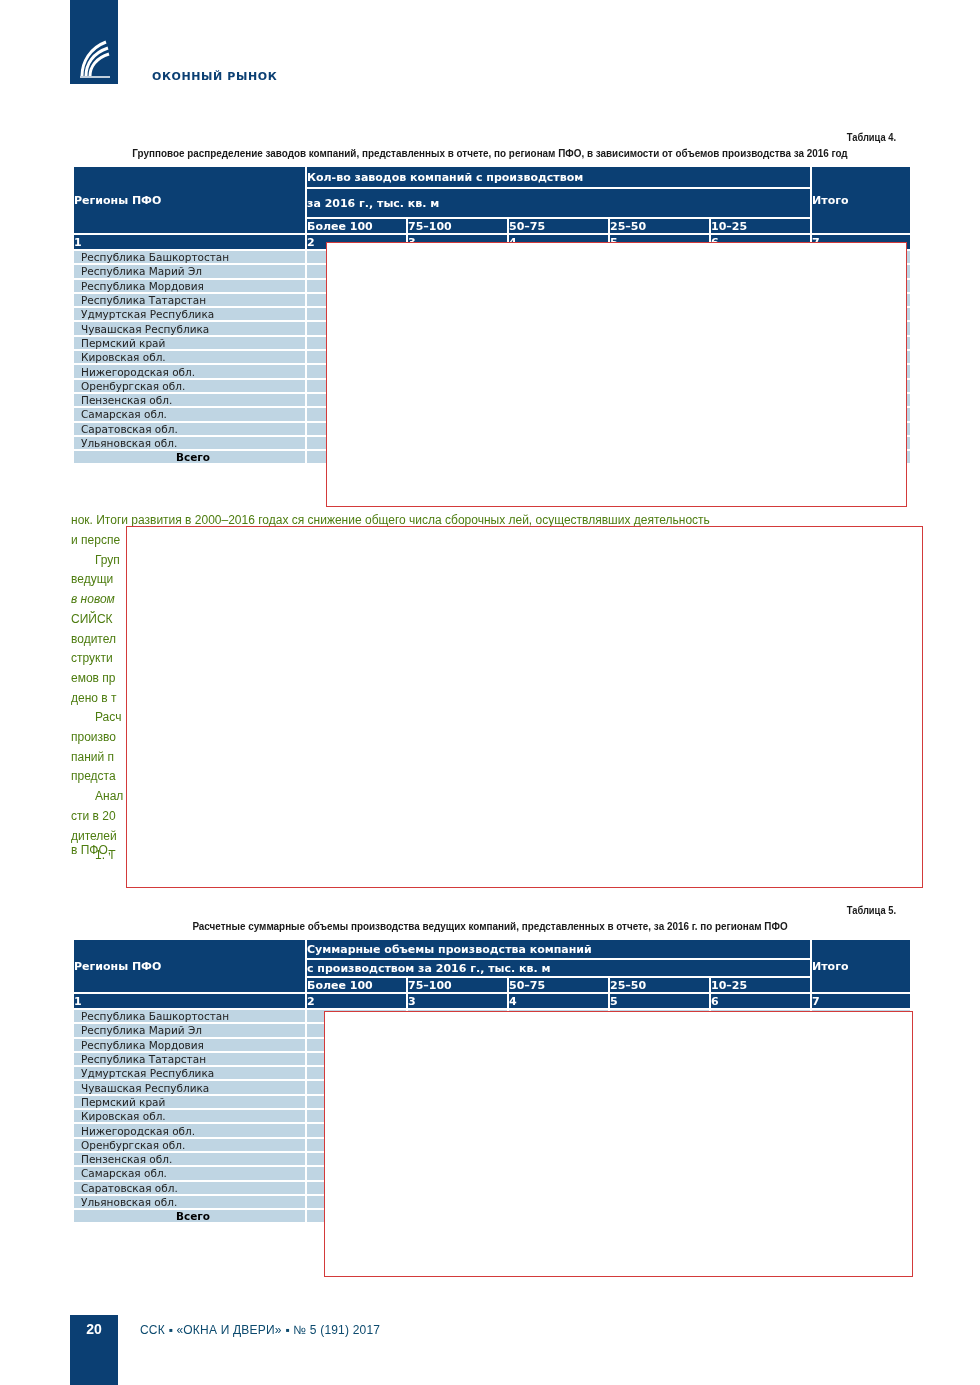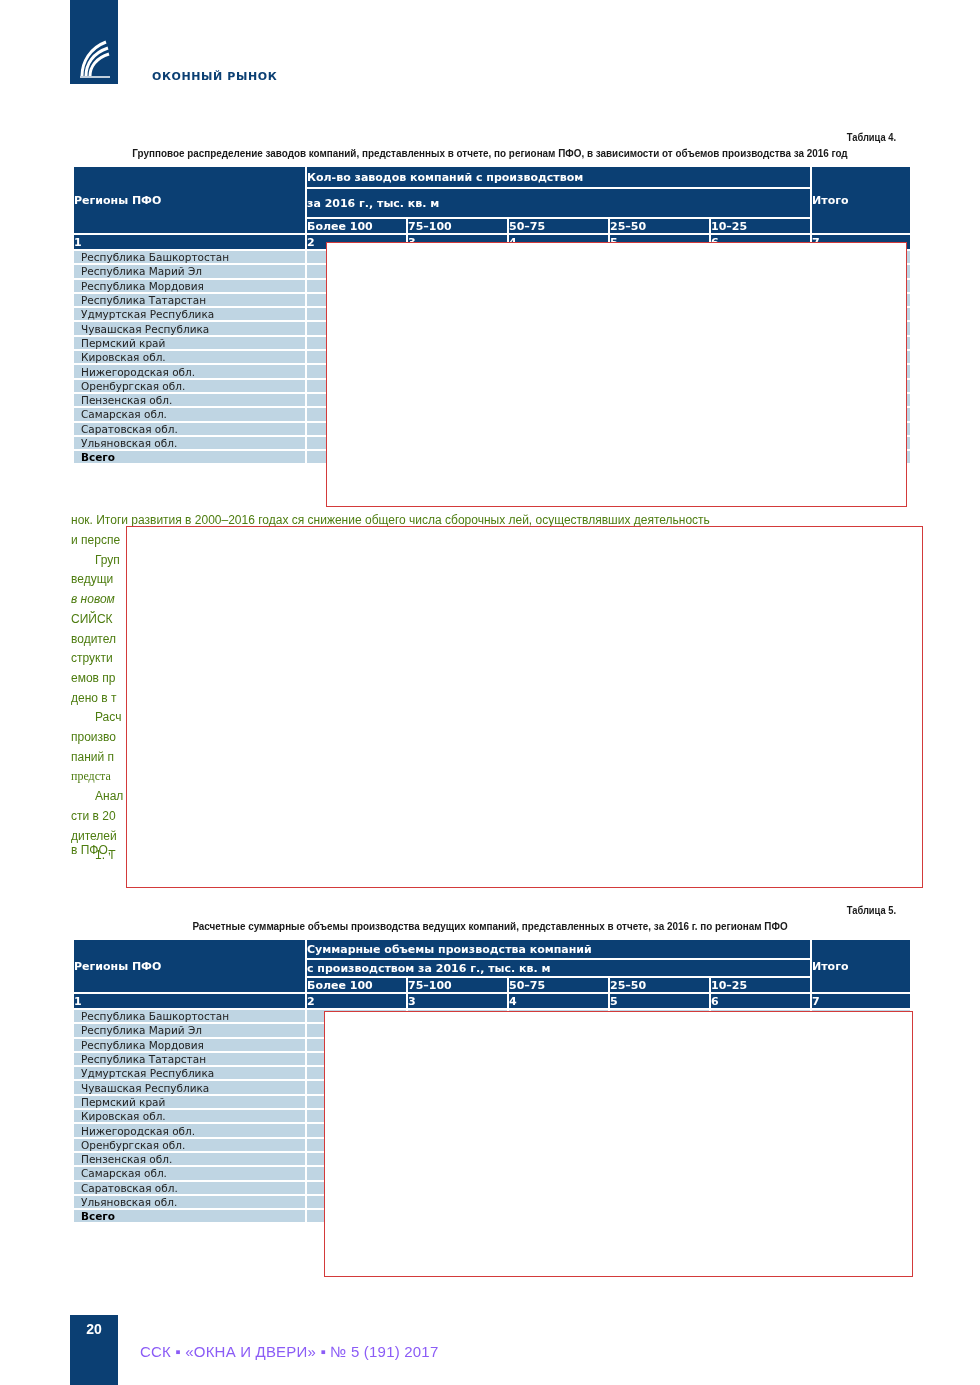--- a/index.html
+++ b/index.html
@@ -7,26 +7,26 @@
   .logo-bar { position:absolute; left:70px; top:0; width:48px; height:84px; background:#0b3f73; }
   .logo-bar svg { position:absolute; left:6px; top:34px; }
   .section-title { position:absolute; left:140px; top:70px; font-size:11px; font-weight:bold; color:#0b3f73; letter-spacing:0.6px;margin-left:12px; }
   .tbl-label { position:absolute; right:84px; font-family:"Liberation Sans", sans-serif; font-size:11px; font-weight:bold; transform:scaleX(0.85); transform-origin:right center; }
   .tbl-caption { position:absolute; left:72px; width:836px; text-align:center; font-family:"Liberation Sans", sans-serif; font-size:11.5px; font-weight:bold; transform:scaleX(0.86); transform-origin:center center; white-space:nowrap; }
   table.data { position:absolute; left:72px; width:838px; border-collapse:collapse; table-layout:fixed; font-family:"DejaVu Sans", sans-serif; }
   table.data th { background:#0b3f73; color:#fff; font-weight:bold; font-size:11px; border:2px solid #fff; padding:0; text-align:left; }
   table.data td { font-size:10.5px; border:2px solid #fff; padding:0 0 0 7px; height:12.3px; line-height:12px; white-space:nowrap; }
   table.data td.region { background:#bfd5e3; color:#222; }
   table.data td.val { background:#bfd5e3; }
-  table.data tr.total td.region { font-weight:bold; color:#000; }
+  table.data tr.total td.region { font-weight:bold; color:#000;text-align:center; }
   .redact { position:absolute; background:#fff; border:1.5px solid #d33a3a; box-sizing:border-box; }
   .body-text { position:absolute; left:71px; font-family:"Liberation Sans", sans-serif; font-size:12px; line-height:19.7px; color:#4d7c0f; white-space:nowrap; }
   .footer-bar { position:absolute; left:70px; top:1315px; width:48px; height:70px; background:#0b3f73; }
   .page-num { position:absolute; left:70px; top:1321px; width:48px; text-align:center; color:#fff; font-weight:bold; font-size:14px; font-family:"Liberation Sans", sans-serif; }
-  .footer-text { position:absolute; left:140px; top:1323px; font-family:"Liberation Sans", sans-serif; font-size:15px; color:#8b5cf6; letter-spacing:0.2px;margin-top:20px; }
+  .footer-text { position:absolute; left:140px; top:1323px; font-family:"Liberation Sans", sans-serif; font-size:12px; color:#0c4a6e; letter-spacing:0.2px; }
 </style>
 </head>
 <body>
 
 <div class="logo-bar">
   <svg width="36" height="46" viewBox="0 0 36 46">
     <path d="M6 42 C6 28 14 14 30 8" stroke="#fff" stroke-width="3" fill="none"></path>
     <path d="M10 42 C10 30 17 19 32 14" stroke="#fff" stroke-width="3" fill="none"></path>
     <path d="M14 42 C14 33 20 24 33 20" stroke="#fff" stroke-width="3" fill="none"></path>
     <path d="M4 43 L34 43" stroke="#fff" stroke-width="1.5"></path>
@@ -220,21 +220,21 @@
     <div class="body-text" style="top: 570.4px;">ведущи</div>
     <div class="body-text" style="top: 590.1px; font-style: italic;">в новом</div>
     <div class="body-text" style="top: 609.8px;">СИЙСК</div>
     <div class="body-text" style="top: 629.5px;">водител</div>
     <div class="body-text" style="top: 649.2px;">структи</div>
     <div class="body-text" style="top: 668.9px;">емов пр</div>
     <div class="body-text" style="top: 688.6px;">дено в т</div>
     <div class="body-text" style="top: 708.3px; left: 95px;">Расч</div>
     <div class="body-text" style="top: 728px;">произво</div>
     <div class="body-text" style="top: 747.7px;">паний п</div>
-    <div class="body-text" style="top: 767.4px; font-family: Liberation Serif, serif;">предста</div>
+    <div class="body-text" style="top: 767.4px;">предста</div>
     <div class="body-text" style="top: 787.1px; left: 95px;">Анал</div>
     <div class="body-text" style="top: 806.8px;">сти в 20</div>
     <div class="body-text" style="top: 826.5px;">дителей</div>
     <div class="body-text" style="top: 846.2px; left: 95px;">1.  Т</div>
     <div class="body-text" style="top: 841px;">в ПФО,</div>
   </div>
 <div class="redact" style="left:126px; top:526px; width:797px; height:362px;"></div>
 
 <div class="tbl-label" style="top:904px;">Таблица 5.</div>
 <div class="tbl-caption" style="top:920px;">Расчетные суммарные объемы производства ведущих компаний, представленных в отчете, за 2016 г. по регионам ПФО</div>

